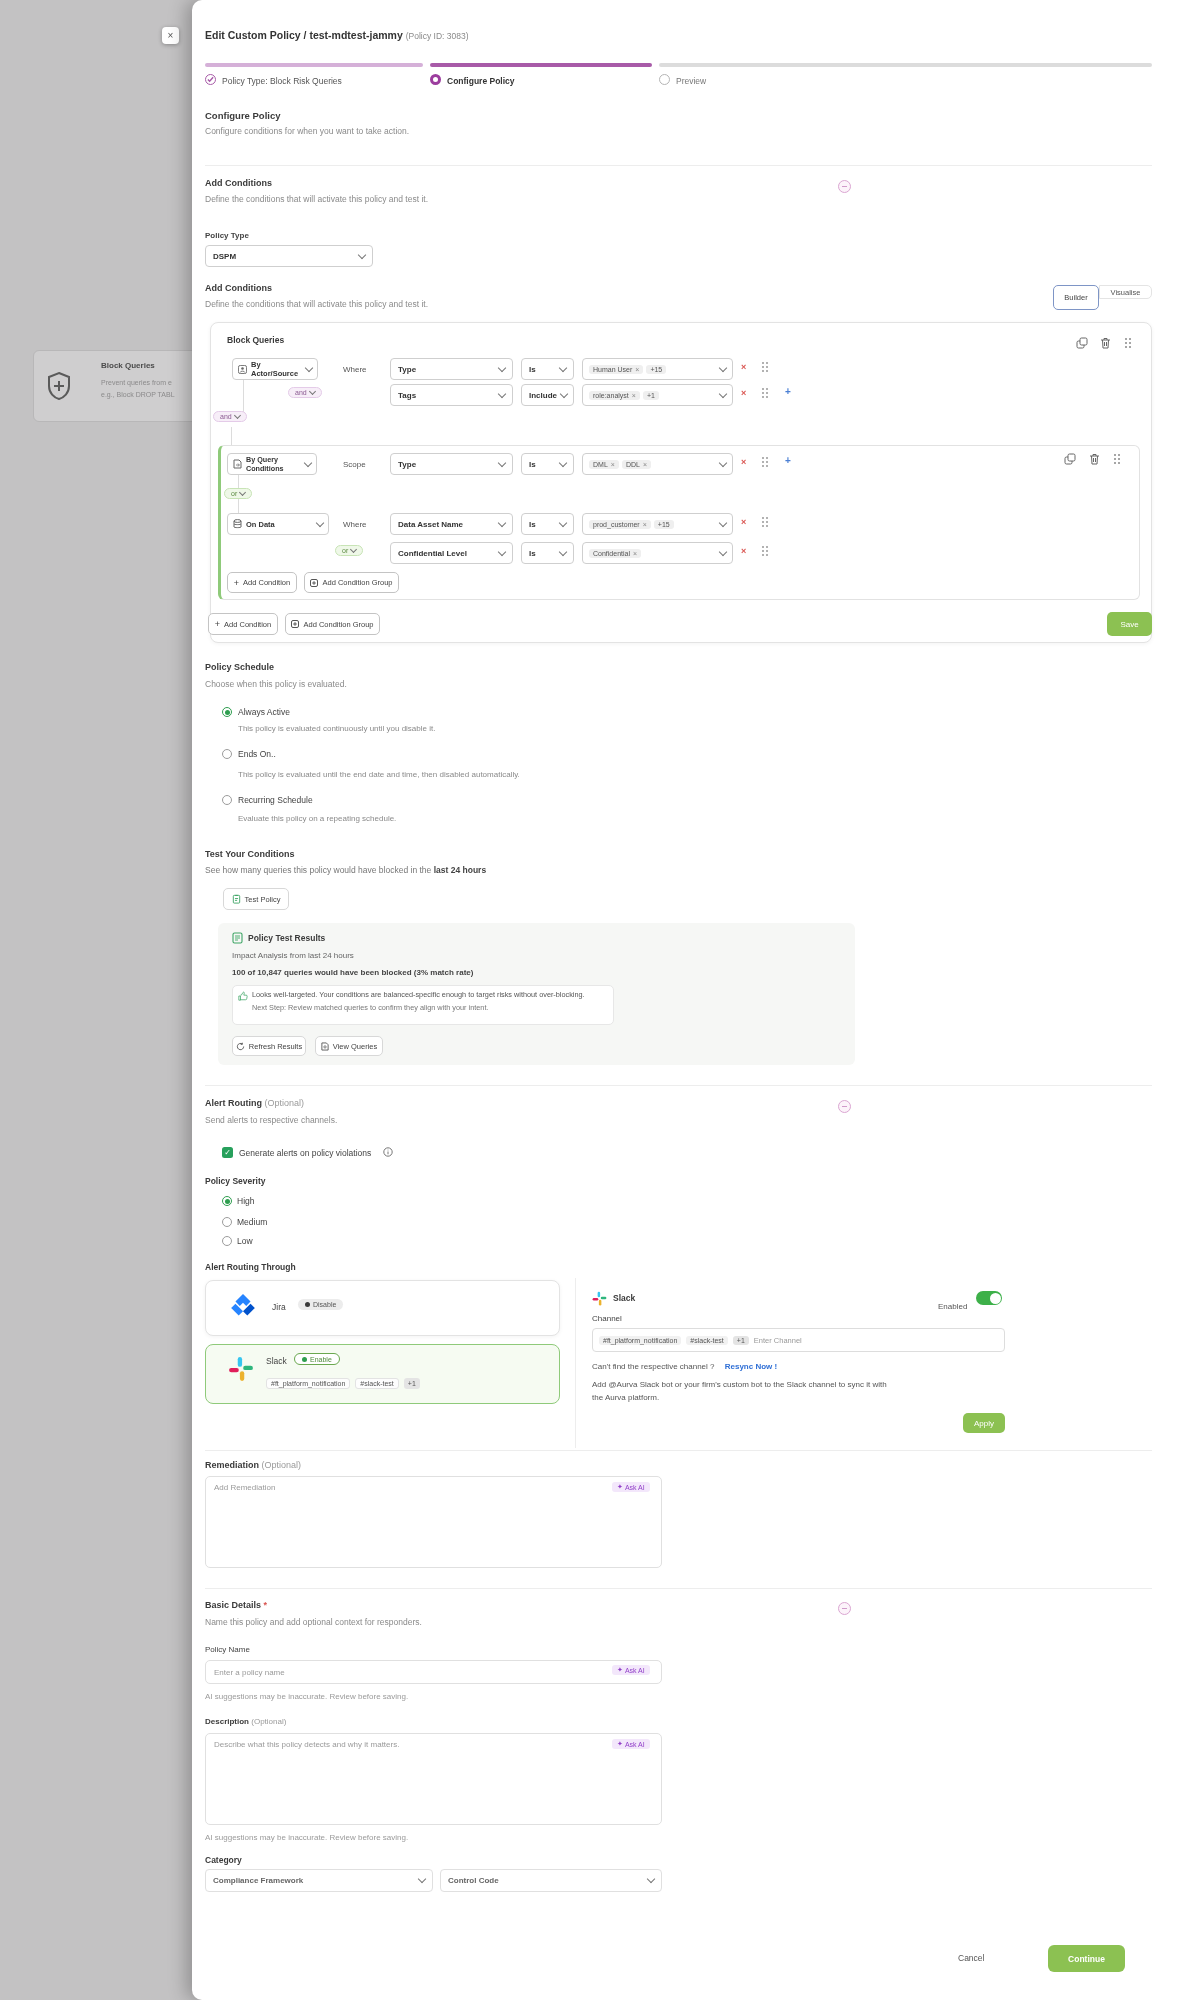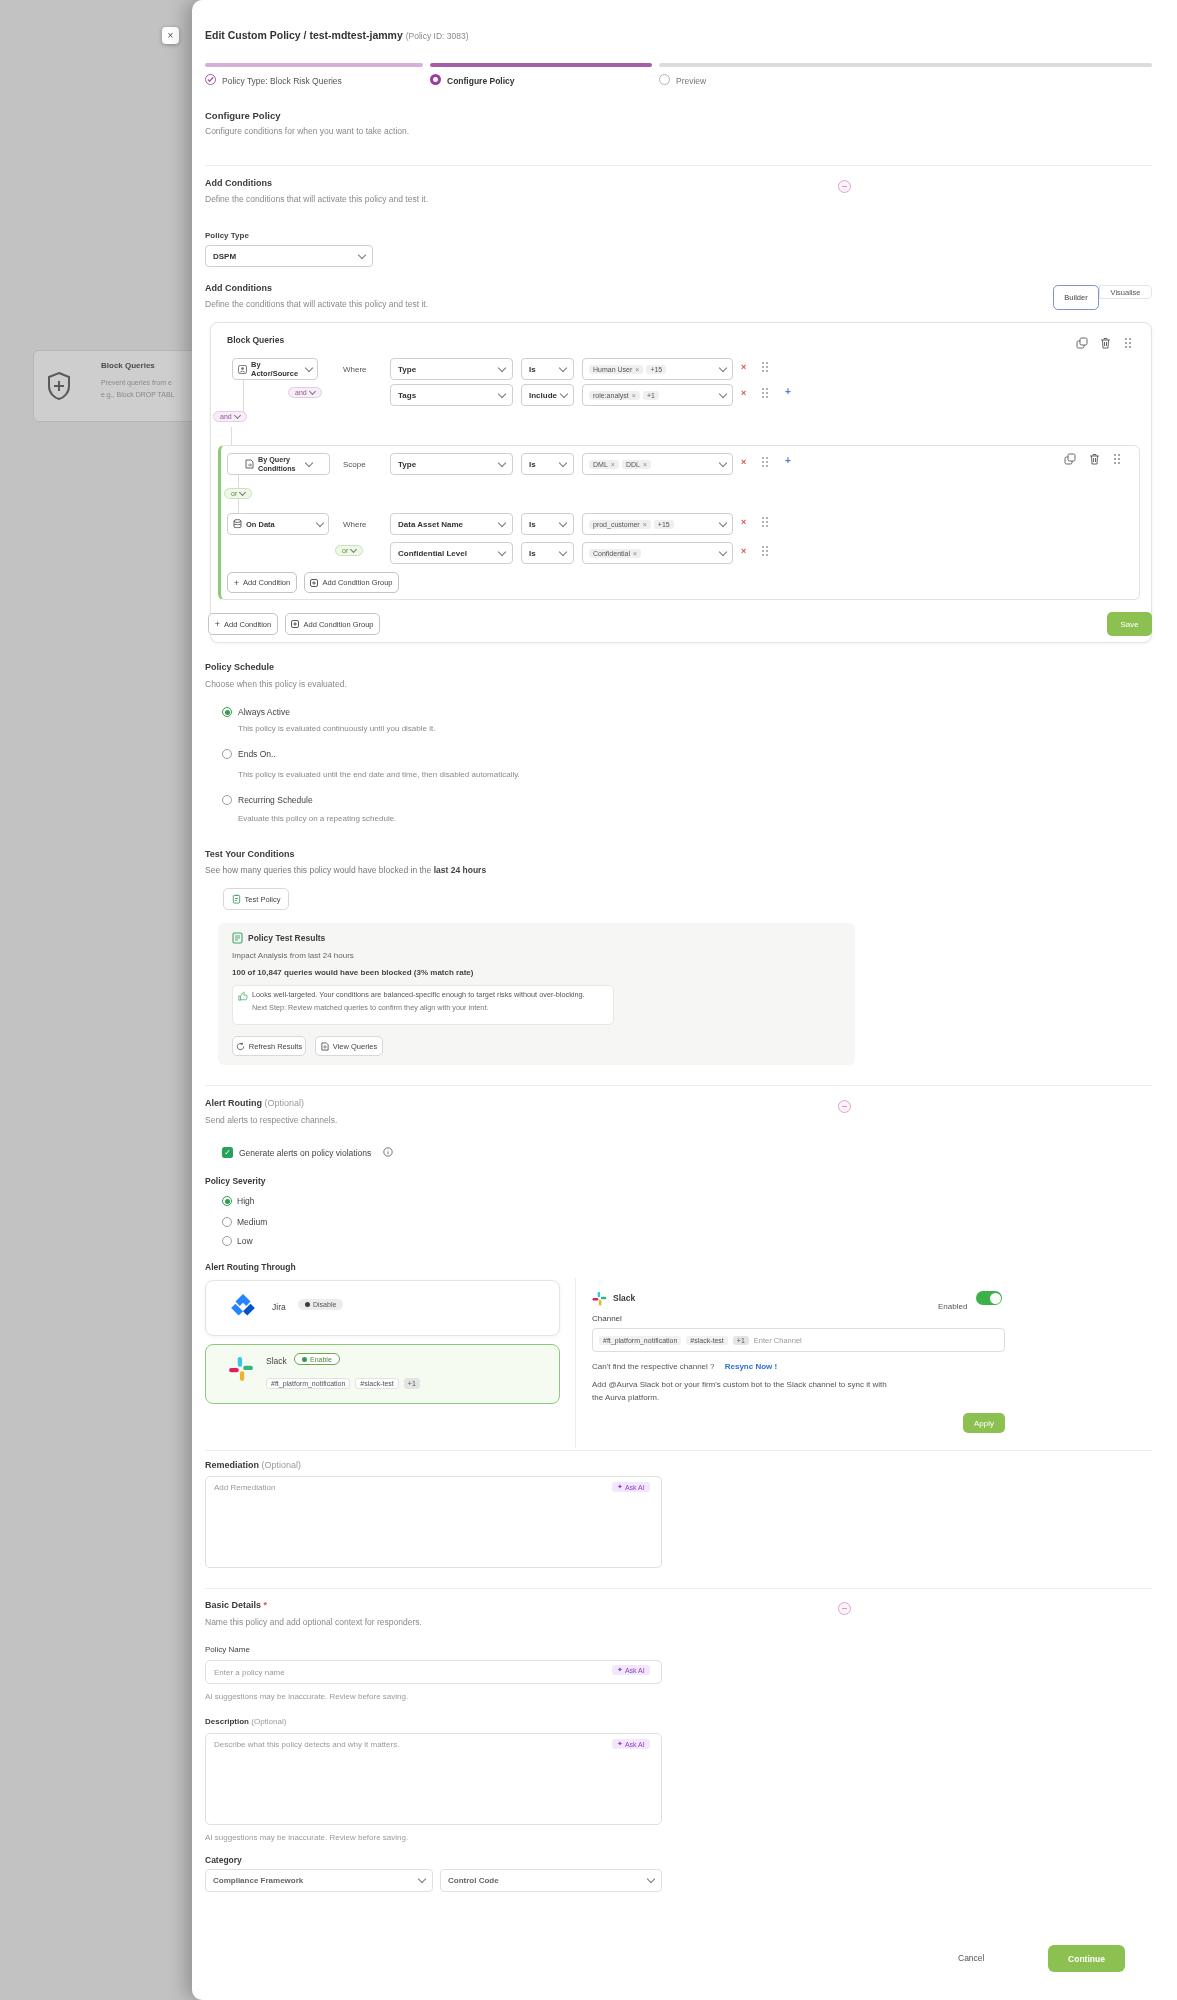--- a/index.html
+++ b/index.html
@@ -268,21 +268,21 @@
         <circle cx="2" cy="2" r="1"></circle>
         <circle cx="6" cy="2" r="1"></circle>
         <circle cx="2" cy="6" r="1"></circle>
         <circle cx="6" cy="6" r="1"></circle>
         <circle cx="2" cy="10" r="1"></circle>
         <circle cx="6" cy="10" r="1"></circle>
       </g>
     </svg>
 </span>
 
-<div class="abs sel" style="left:227px;top:453px;width:103px;height:22px;padding:0 17px;">
+<div class="abs sel" style="left:227px;top:453px;width:90px;height:22px;padding:0 5px;">
   <span class="icn">
     <svg width="9" height="10" viewBox="0 0 9 10">
         <path d="M1 1 H6 L8 3 V9 H1 Z" fill="none" stroke="#666"></path>
         <path d="M3 6 H6 M5 4.5 L6.5 6 L5 7.5" fill="none" stroke="#666" stroke-width="0.8"></path>
       </svg>
   </span>
   <span class="sp" style="font-size:7.2px;">By Query Conditions</span>
   <span class="chev"></span>
 </div>
 <div class="abs lbl" style="left:343px;top:460px;">Scope</div>

